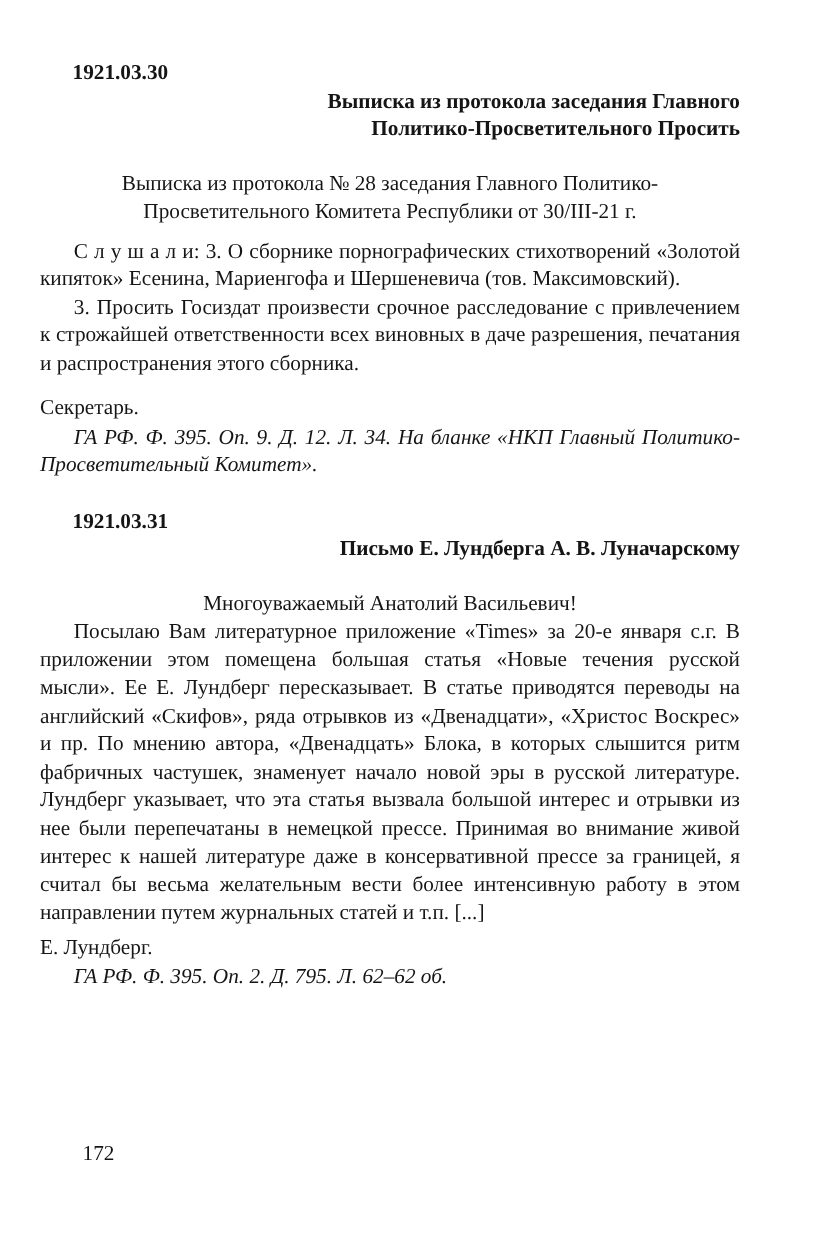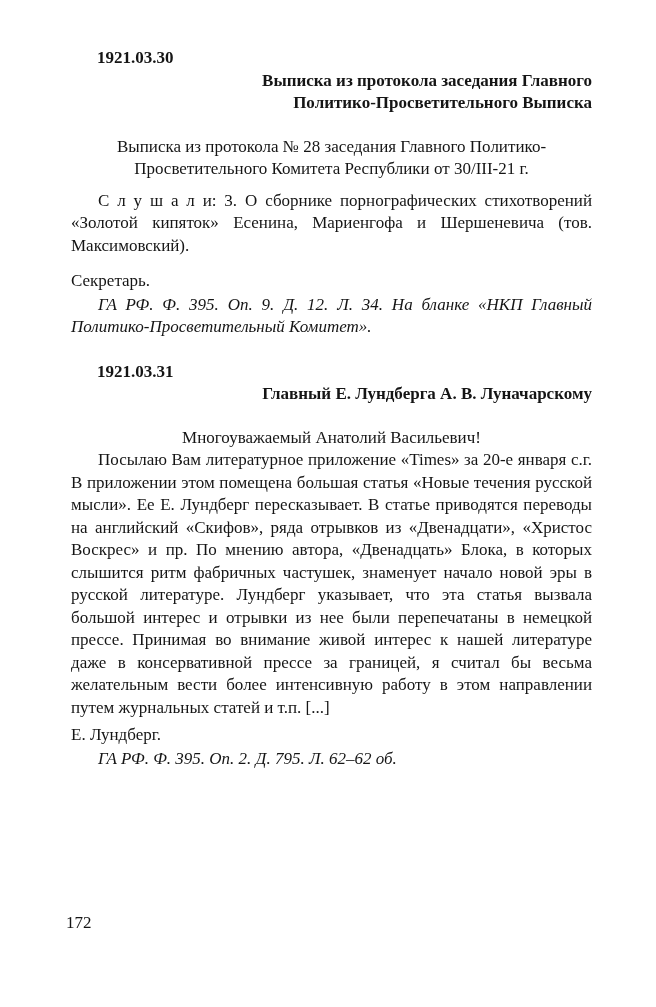--- a/index.html
+++ b/index.html
@@ -12,21 +12,21 @@
     height: 1007px;
     overflow: hidden;
     font-family: "Liberation Serif", "DejaVu Serif", serif;
     color: #151515;
   }
   .page {
     box-sizing: border-box;
     position: relative;
     width: 656px;
     height: 1007px;
-    padding: 47px 64px 0 71px;
+    padding: 47px 64px 0 32px;
     font-size: 17px;
     line-height: 22.5px;
     text-rendering: optimizeLegibility;
   }
   p { margin: 0; }
 
   .doc-date {
     font-weight: bold;
     text-indent: 26px;
     margin: 0;
@@ -63,32 +63,33 @@
 </style>
 </head>
 <body>
 
 <div class="page">
 
   <article class="doc-1">
     <p class="doc-date">1921.03.30</p>
     <div class="doc-title">
       <div>Выписка из протокола заседания Главного</div>
-      <div>Политико-Просветительного Выписка</div>
+      <div>Политико-Просветительного Просить</div>
     </div>
     <p class="centered subtitle">Выписка из протокола № 28 заседания Главного Политико-Просветительного Комитета Республики от 30/III-21 г.</p>
     <p class="para">С л у ш а л и: 3. О сборнике порнографических стихотворений «Золотой кипяток» Есенина, Мариенгофа и Шершеневича (тов. Максимовский).</p>
+    <p class="para">3. Просить Госиздат произвести срочное расследование с привлечением к строжайшей ответственности всех виновных в даче разрешения, печатания и распространения этого сборника.</p>
     <p class="right signature">Секретарь.</p>
     <p class="source">ГА РФ. Ф. 395. Оп. 9. Д. 12. Л. 34. На бланке «НКП Главный Политико-Просветительный Комитет».</p>
   </article>
 
   <article class="doc-2">
     <p class="doc-date">1921.03.31</p>
     <div class="doc-title">
-      <div>Главный Е. Лундберга А. В. Луначарскому</div>
+      <div>Письмо Е. Лундберга А. В. Луначарскому</div>
     </div>
     <p class="centered salutation">Многоуважаемый Анатолий Васильевич!</p>
     <p class="para">Посылаю Вам литературное приложение «Times» за 20-е января с.г. В приложении этом помещена большая статья «Новые течения русской мысли». Ее Е. Лундберг пересказывает. В статье приводятся переводы на английский «Скифов», ряда отрывков из «Двенадцати», «Христос Воскрес» и пр. По мнению автора, «Двенадцать» Блока, в которых слышится ритм фабричных частушек, знаменует начало новой эры в русской литературе. Лундберг указывает, что эта статья вызвала большой интерес и отрывки из нее были перепечатаны в немецкой прессе. Принимая во внимание живой интерес к нашей литературе даже в консервативной прессе за границей, я считал бы весьма желательным вести более интенсивную работу в этом направлении путем журнальных статей и т.п. [...]</p>
     <p class="right signature sig-2">Е. Лундберг.</p>
     <p class="source">ГА РФ. Ф. 395. Оп. 2. Д. 795. Л. 62–62 об.</p>
   </article>
 
   <div class="page-number">172</div>
 
 </div>

